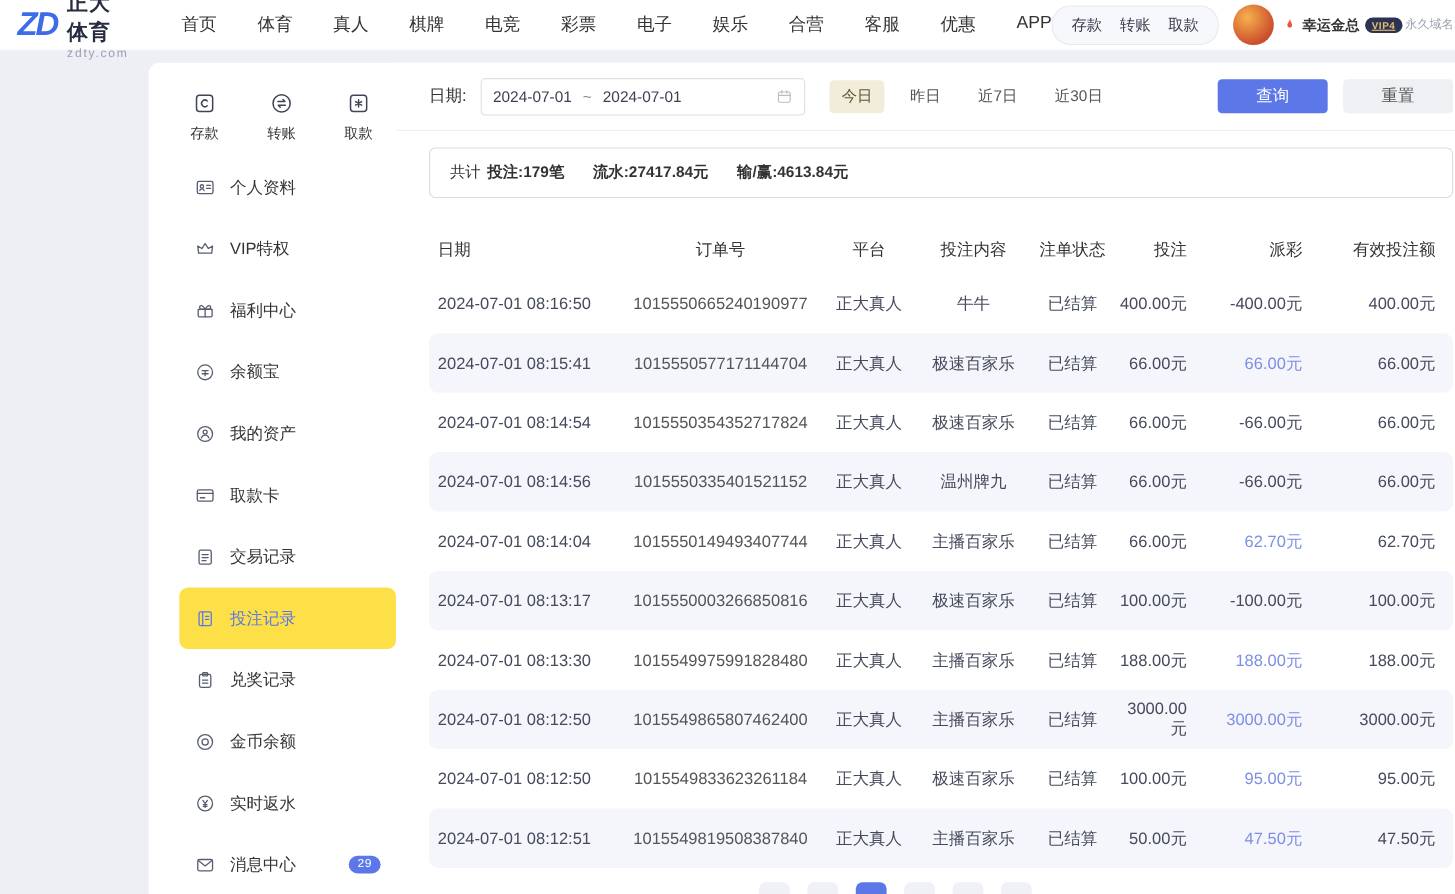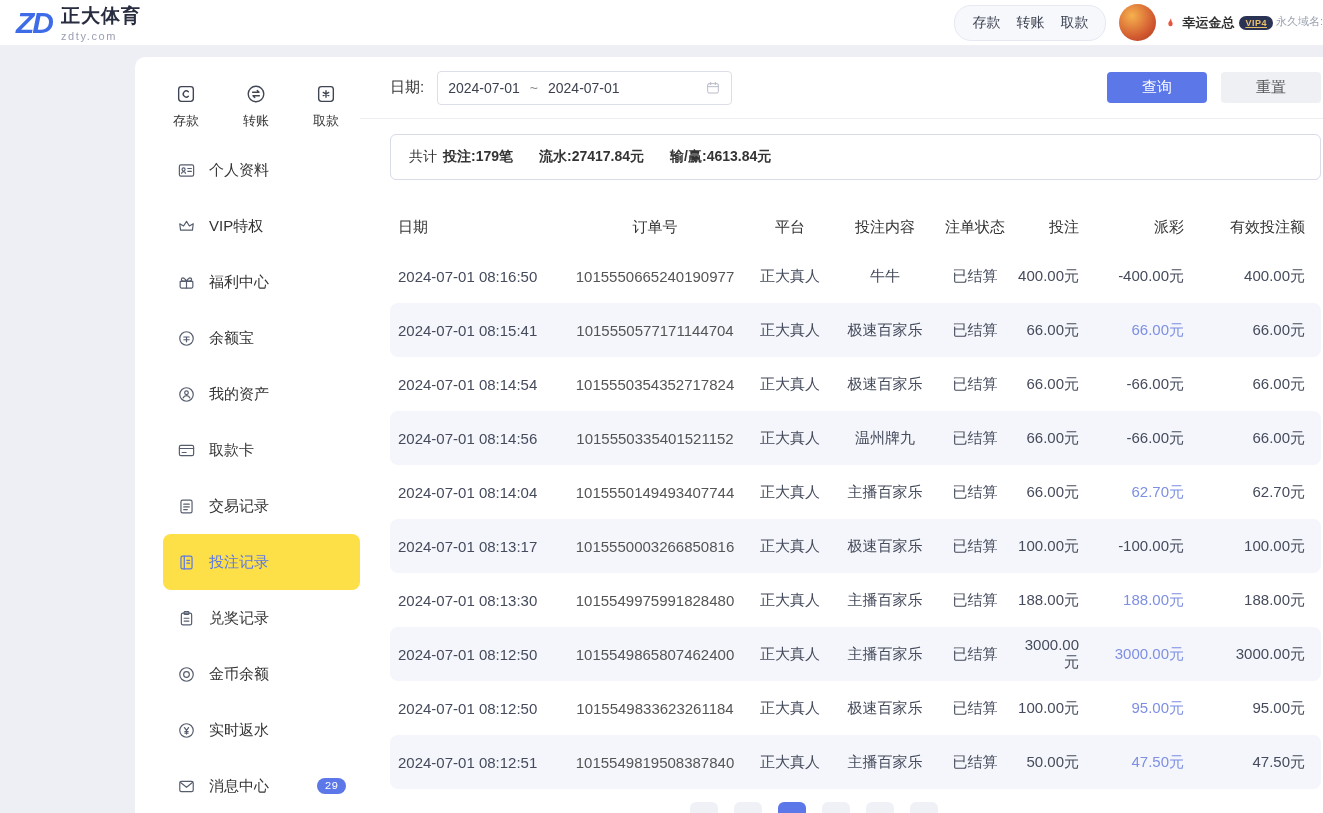--- a/index.html
+++ b/index.html
@@ -106,20 +106,34 @@
 <body>
 
 <div class="navbar">
   <div class="logo">
     <span class="logo-mark">ZD</span>
     <span class="logo-text">
       <span class="logo-name">正大体育</span>
       <span class="logo-domain">zdty.com</span>
     </span>
   </div>
+  <div class="nav" id="nav-items">
+      <div class="nav-item">首页</div>
+      <div class="nav-item">体育</div>
+      <div class="nav-item">真人</div>
+      <div class="nav-item">棋牌</div>
+      <div class="nav-item">电竞</div>
+      <div class="nav-item">彩票</div>
+      <div class="nav-item">电子</div>
+      <div class="nav-item">娱乐</div>
+      <div class="nav-item">合营</div>
+      <div class="nav-item">客服</div>
+      <div class="nav-item">优惠</div>
+      <div class="nav-item">APP</div>
+    </div>
   <div class="nav-right">
     <div class="quick-pill" id="quick-pill">
         <span>存款</span>
         <span>转账</span>
         <span>取款</span>
       </div>
     <div class="user">
       <div class="avatar"></div>
       <div class="user-meta">
         <div class="user-row">
@@ -255,20 +269,26 @@
     <span class="date-label">日期:</span>
     <div class="date-input">
       <span>2024-07-01</span>
       <span class="date-sep">~</span>
       <span>2024-07-01</span>
       <span class="cal-icon icon"><svg viewBox="0 0 24 24">
             <rect x="4" y="5.5" width="16" height="14" rx="2"></rect>
             <path d="M4 10h16M8.5 3.5v3.5M15.5 3.5v3.5"></path>
           </svg></span>
     </div>
+    <div class="presets" id="presets">
+        <div class="preset active">今日</div>
+        <div class="preset">昨日</div>
+        <div class="preset">近7日</div>
+        <div class="preset">近30日</div>
+      </div>
     <div class="filter-actions">
       <button class="btn btn-primary">查询</button>
       <button class="btn btn-plain">重置</button>
     </div>
   </div>
 
   <div class="body-area">
     <div class="summary">
       <span class="s-label">共计</span>
       <span class="s-item">投注:179笔</span>

